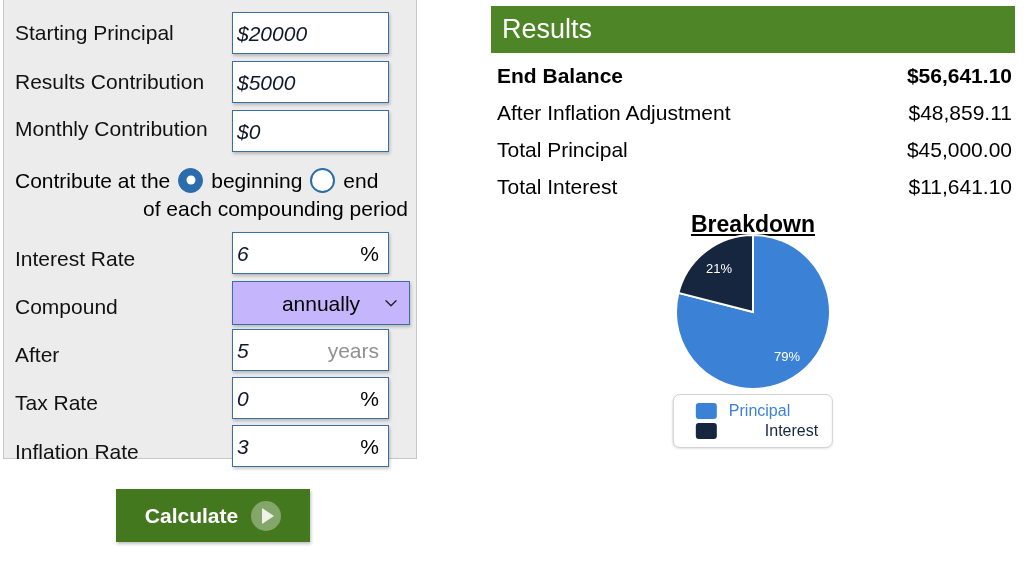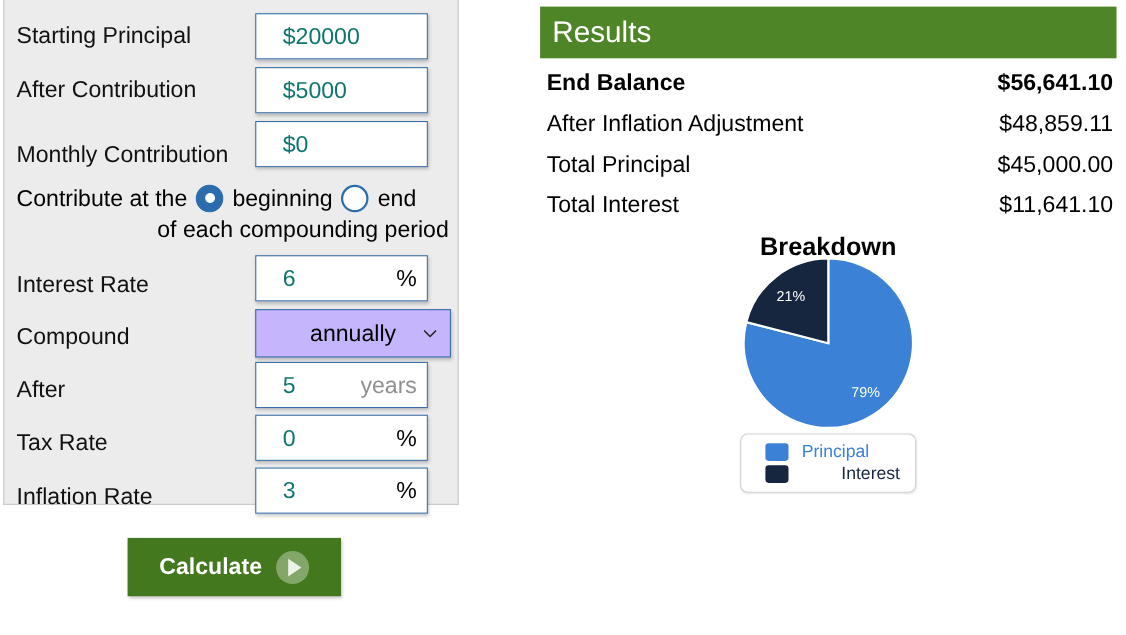--- a/index.html
+++ b/index.html
@@ -51,26 +51,27 @@
     background: #ffffff;
     border: 1px solid #3a6ea5;
     box-sizing: border-box;
     box-shadow: 1px 2px 3px rgba(0,0,0,0.22);
     display: flex;
     align-items: center;
     height: 42px;
   }
   .field .val {
     font-size: 21px;
-    color: #0f766e;
-    padding-left: 24px;
+    color: #0f172a;
+    padding-left: 4px;
     line-height: 1;
     flex: 1;
     white-space: nowrap;
     overflow: hidden;
+    font-style: italic;
   }
   .field .suffix {
     font-size: 21px;
     padding-right: 9px;
     line-height: 1;
     color: #000;
   }
   .field .suffix.muted { color: #909090; }
 
   
@@ -229,20 +230,21 @@
     top: 208px;
     width: 524px;
     height: 250px;
   }
   #chart-title {
     text-align: center;
     font-size: 23px;
     font-weight: bold;
     line-height: 1;
     padding-top: 5px;
+    text-decoration: underline;
   }
   #pie-wrap {
     position: absolute;
     left: 0; top: 26px;
     width: 524px;
     height: 156px;
   }
   #pie-svg { display: block; margin: 0 auto; }
   .slice-label {
     font-size: 13px;
@@ -280,27 +282,27 @@
 <div id="calc-panel">
 
   <div class="form-row" style="top:8px;">
     <span class="row-label">Starting Principal</span>
   </div>
   <div class="field" style="left:228px; top:12px; width:157px;">
     <span class="val">$20000</span>
   </div>
 
   <div class="form-row" style="top:57px;">
-    <span class="row-label">After Contribution</span>
+    <span class="row-label">Results Contribution</span>
   </div>
   <div class="field" style="left:228px; top:61px; width:157px;">
     <span class="val">$5000</span>
   </div>
 
-  <div class="form-row" style="top:116px;">
+  <div class="form-row" style="top:104px;">
     <span class="row-label">Monthly Contribution</span>
   </div>
   <div class="field" style="left:228px; top:110px; width:157px;">
     <span class="val">$0</span>
   </div>
 
   <div id="contribute-row">
     <span class="rtext" style="margin-left:0;">Contribute at the</span>
     <span class="radio on"></span>
     <span class="rtext">beginning</span>

